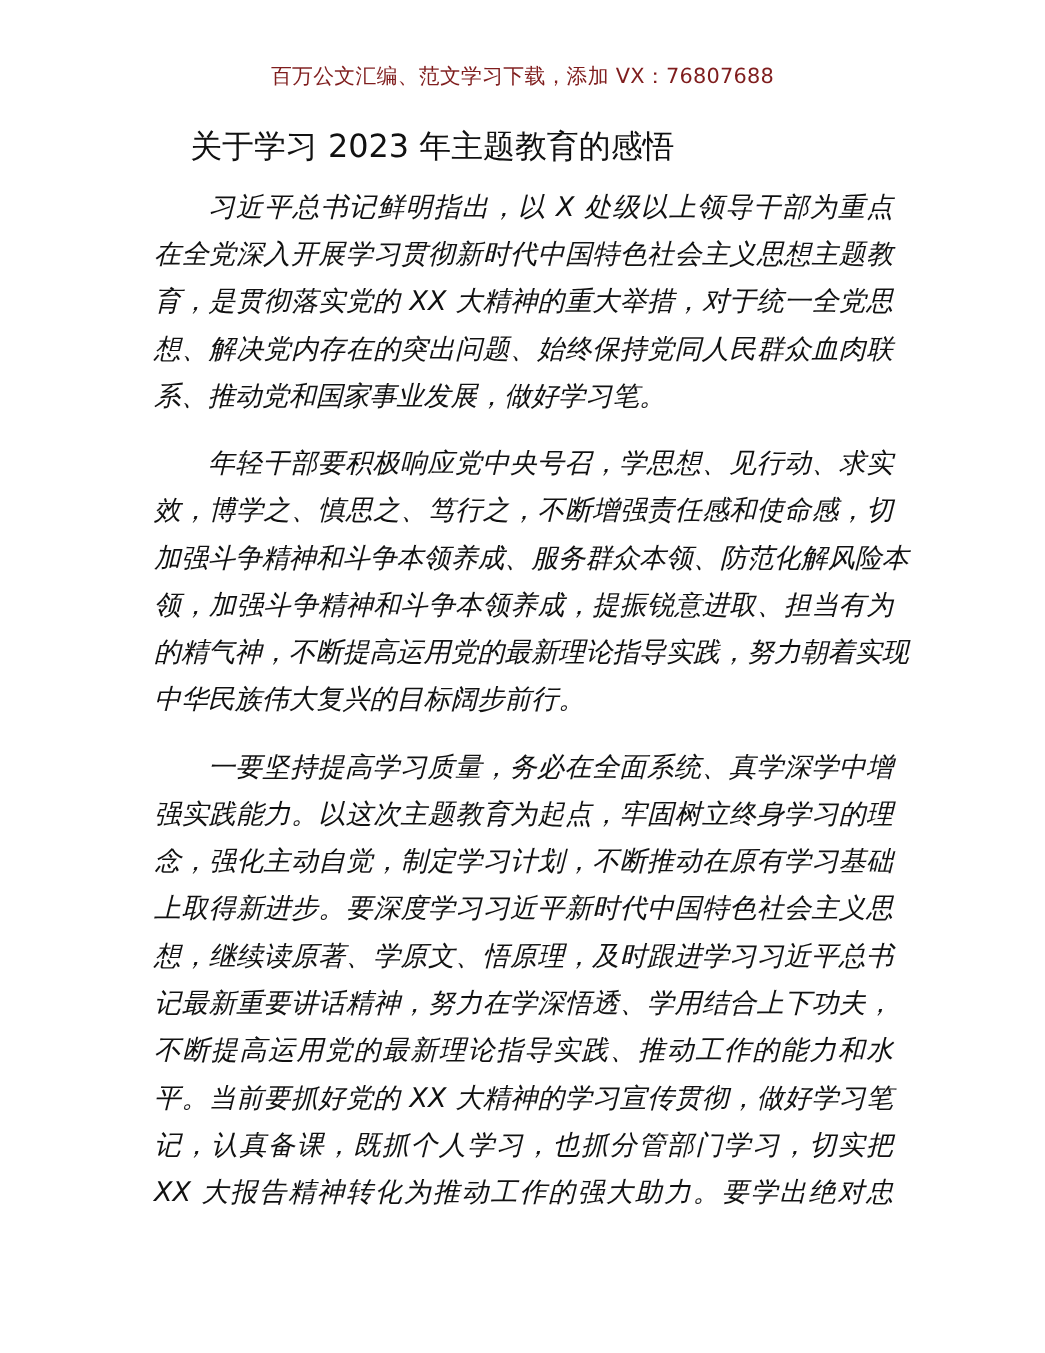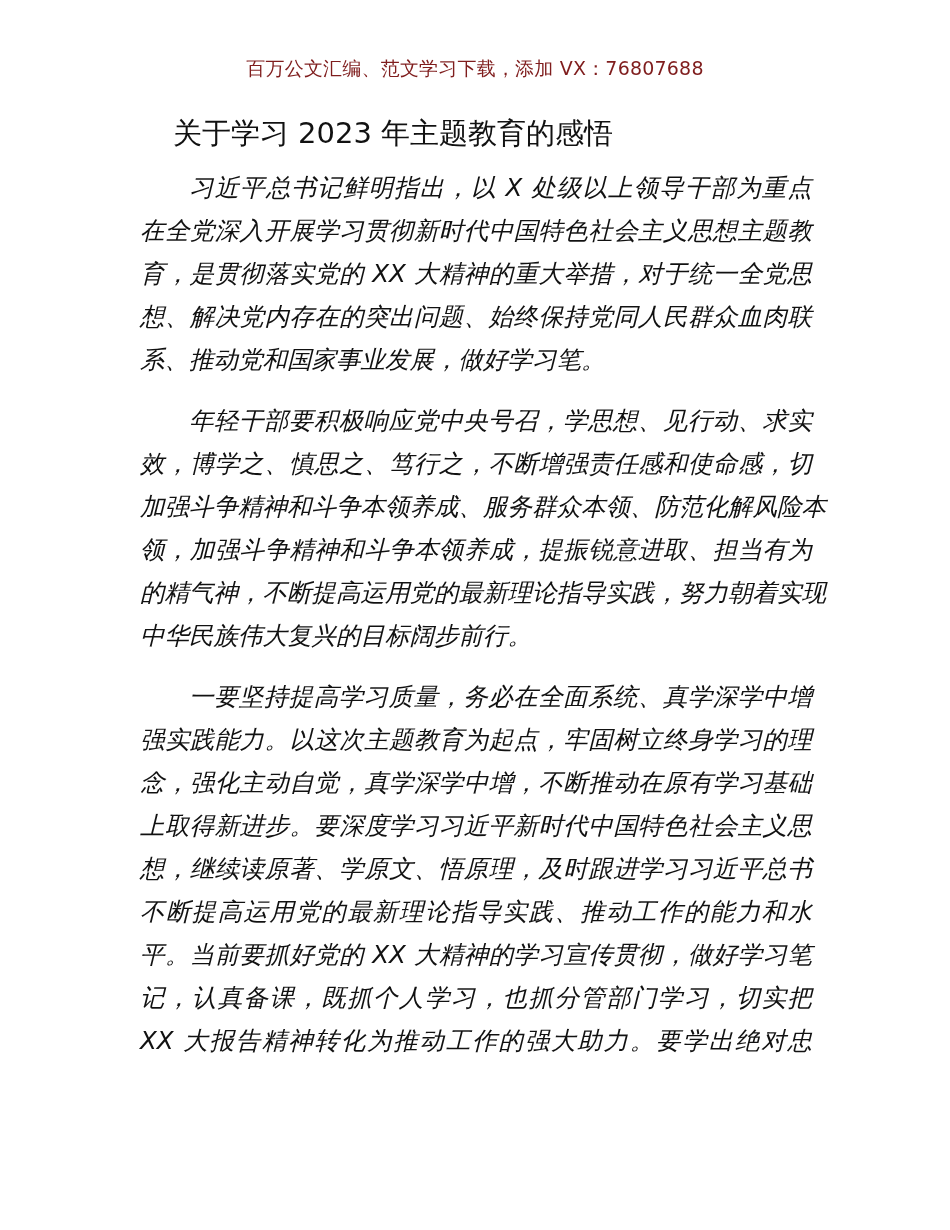--- a/index.html
+++ b/index.html
@@ -36,22 +36,23 @@
       <span class="line first">年轻干部要积极响应党中央号召，学思想、见行动、求实</span>
       <span class="line">效，博学之、慎思之、笃行之，不断增强责任感和使命感，切</span>
       <span class="line">加强斗争精神和斗争本领养成、服务群众本领、防范化解风险本</span>
       <span class="line">领，加强斗争精神和斗争本领养成，提振锐意进取、担当有为</span>
       <span class="line">的精气神，不断提高运用党的最新理论指导实践，努力朝着实现</span>
       <span class="line last">中华民族伟大复兴的目标阔步前行。</span>
     </div>
     <div class="para lines">
       <span class="line first">一要坚持提高学习质量，务必在全面系统、真学深学中增</span>
       <span class="line">强实践能力。以这次主题教育为起点，牢固树立终身学习的理</span>
-      <span class="line">念，强化主动自觉，真学深学中增，不断推动在原有学习基础</span>
+      <span class="line">念，强化主动自觉，制定学习计划，不断推动在原有学习基础</span>
       <span class="line">上取得新进步。要深度学习习近平新时代中国特色社会主义思</span>
       <span class="line">想，继续读原著、学原文、悟原理，及时跟进学习习近平总书</span>
+      <span class="line">记最新重要讲话精神，努力在学深悟透、学用结合上下功夫，</span>
       <span class="line">不断提高运用党的最新理论指导实践、推动工作的能力和水</span>
       <span class="line">平。当前要抓好党的 XX 大精神的学习宣传贯彻，做好学习笔</span>
       <span class="line">记，认真备课，既抓个人学习，也抓分管部门学习，切实把</span>
       <span class="line">XX 大报告精神转化为推动工作的强大助力。要学出绝对忠</span>
     </div>
   </div>
 </div>
 
 </body></html>

